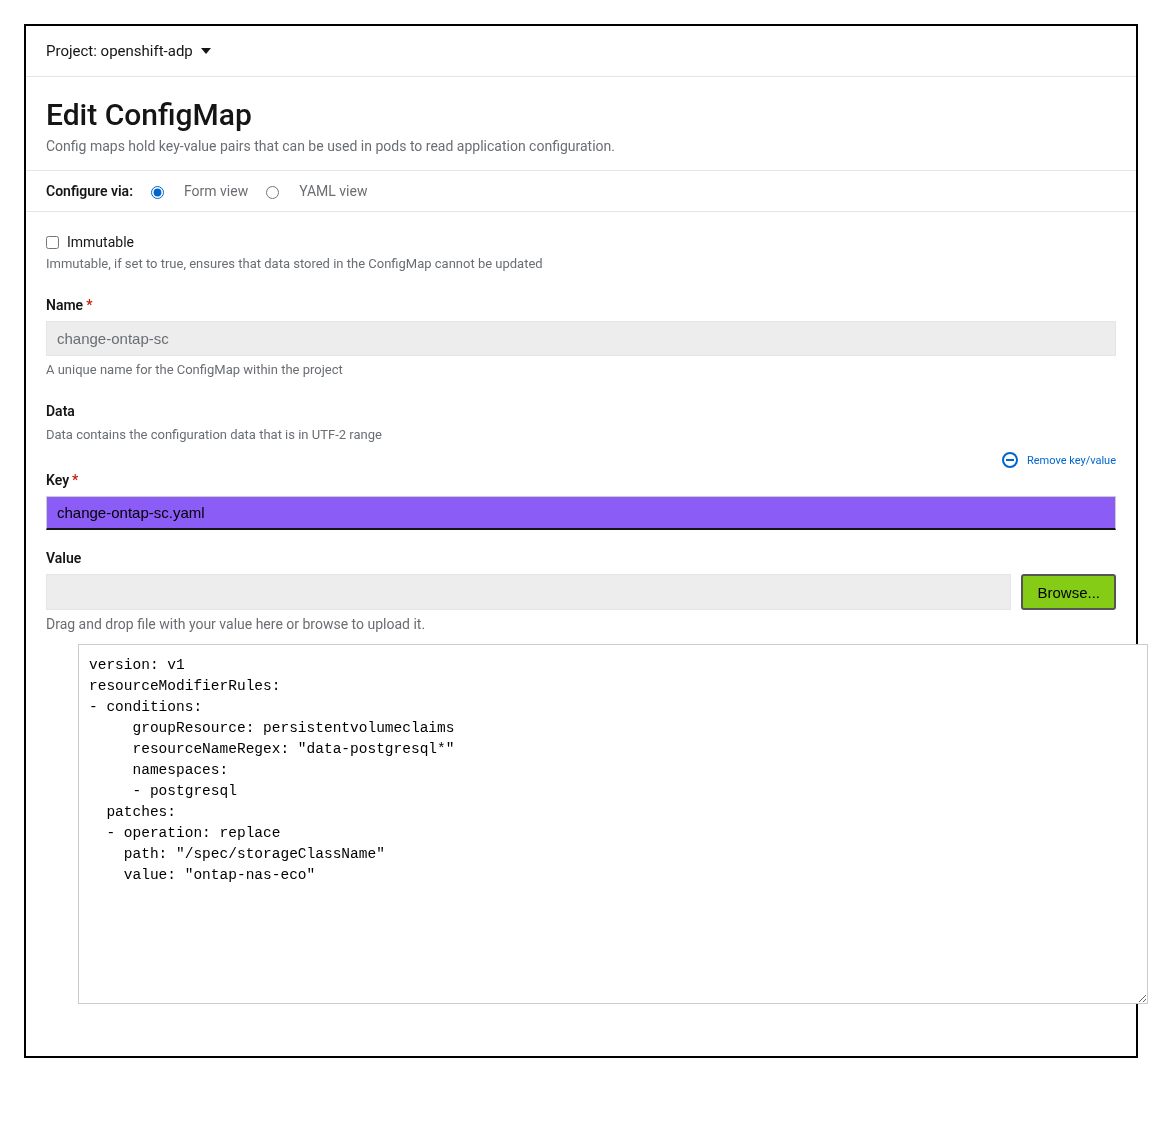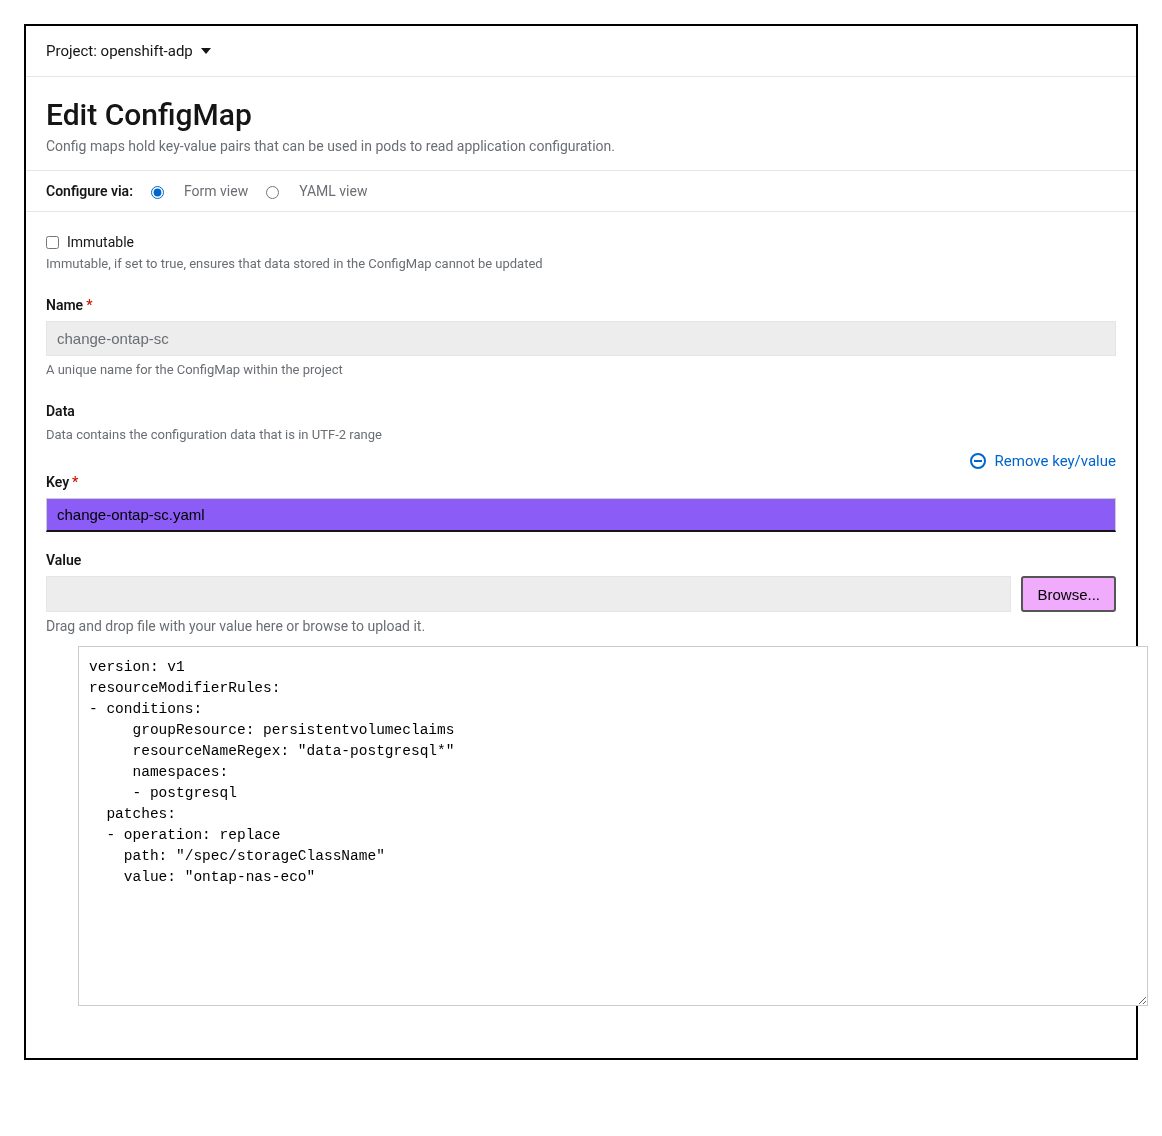--- a/index.html
+++ b/index.html
@@ -97,21 +97,21 @@
     margin-bottom: 4px;
   }
   .remove-kv {
     display: flex;
     justify-content: flex-end;
     margin-bottom: 4px;
   }
   .remove-kv a {
     color: #06c;
     text-decoration: none;
-    font-size: 15px;
+    font-size: 11px;
     display: inline-flex;
     align-items: center;
     gap: 9px;
   }
   .minus-icon {
     display: inline-flex;
     width: 16px; height: 16px;
     border-radius: 50%;
     border: 2px solid #06c;
     align-items: center;
@@ -142,21 +142,21 @@
     font-size: 15px;
     border: 1px solid #e5e5e5;
     background: #ededed;
     height: 36px;
   }
   .browse-btn {
     padding: 6px 14px;
     font-size: 15px;
     border: 2px solid #555;
     border-radius: 3px;
-    background: #f0abfc;
+    background: #84cc16;
     cursor: pointer;
   }
   .drag-hint {
     font-size: 14px;
     color: #6a6e73;
     margin-bottom: 12px;
   }
   .code-area {
     width: 100%;
     min-height: 360px;

